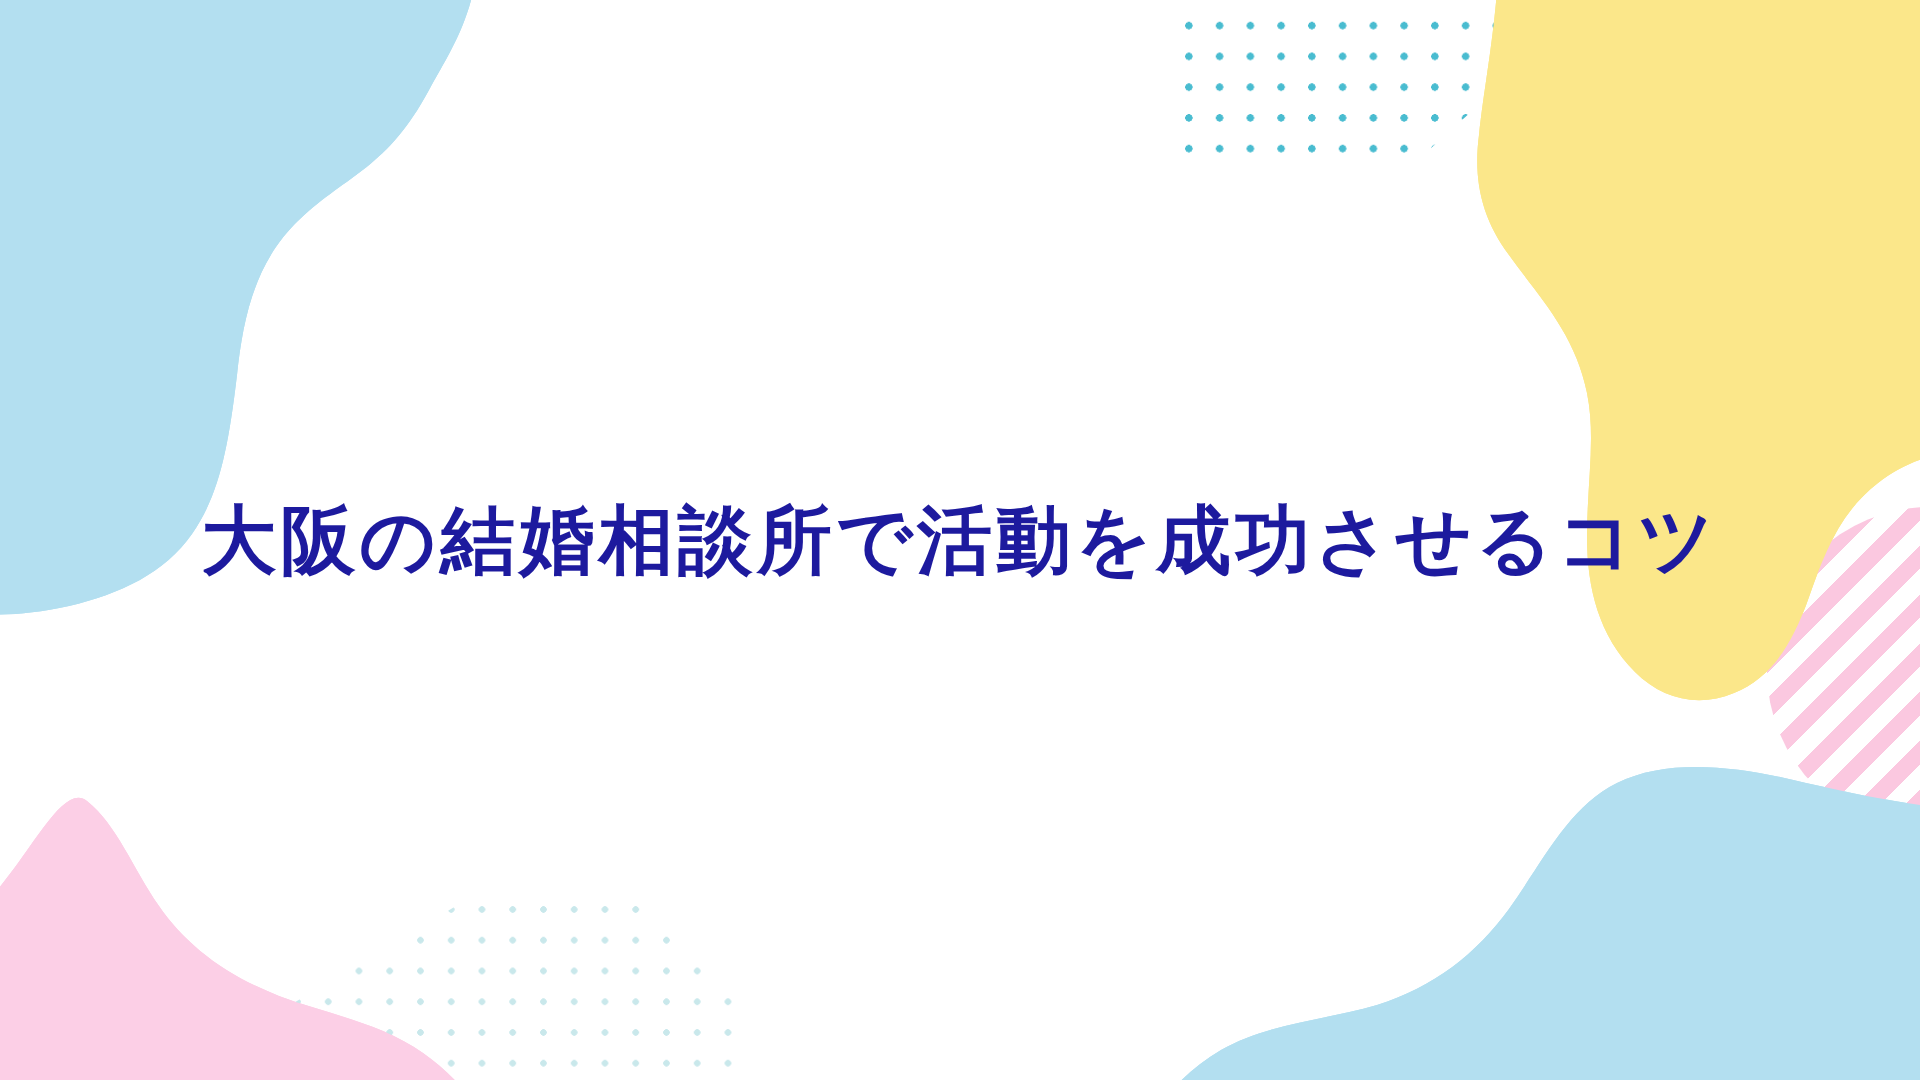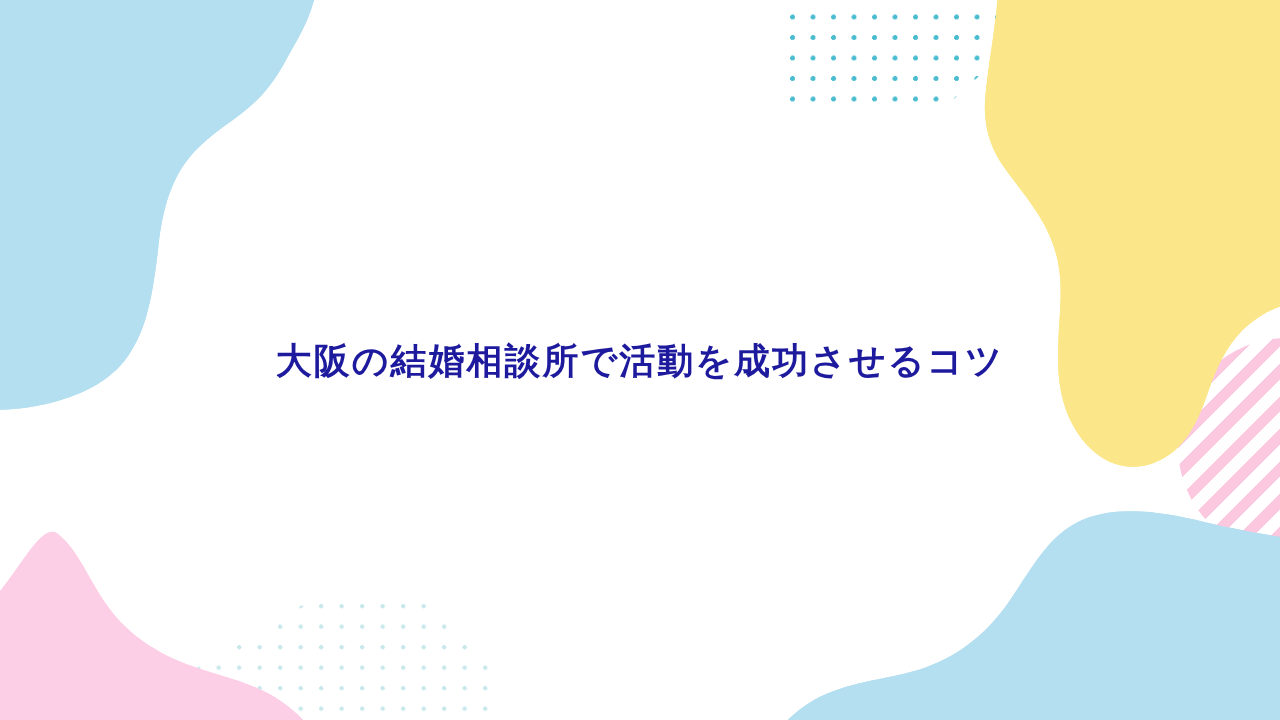--- a/index.html
+++ b/index.html
@@ -177,16 +177,16 @@
              C 990,52 998,18 1000,-40 Z"></path>
     <path fill="#fccfe6" d="M -40,620 L -40,760 L 330,760
              C 318,734 302,716 282,702
              C 254,682 218,676 186,664
              C 150,650 124,630 106,604
              C 88,578 78,550 58,534
              C 36,516 4,614 -40,620 Z"></path>
   </svg>
 
   <div id="title-block">
-    <h1 id="page-title" style="font-size: 36px;">大阪の結婚相談所で活動を成功させるコツ</h1>
+    <h1 id="page-title" style="font-size: 50px;">大阪の結婚相談所で活動を成功させるコツ</h1>
   </div>
 
 </div>
 
 </body></html>

